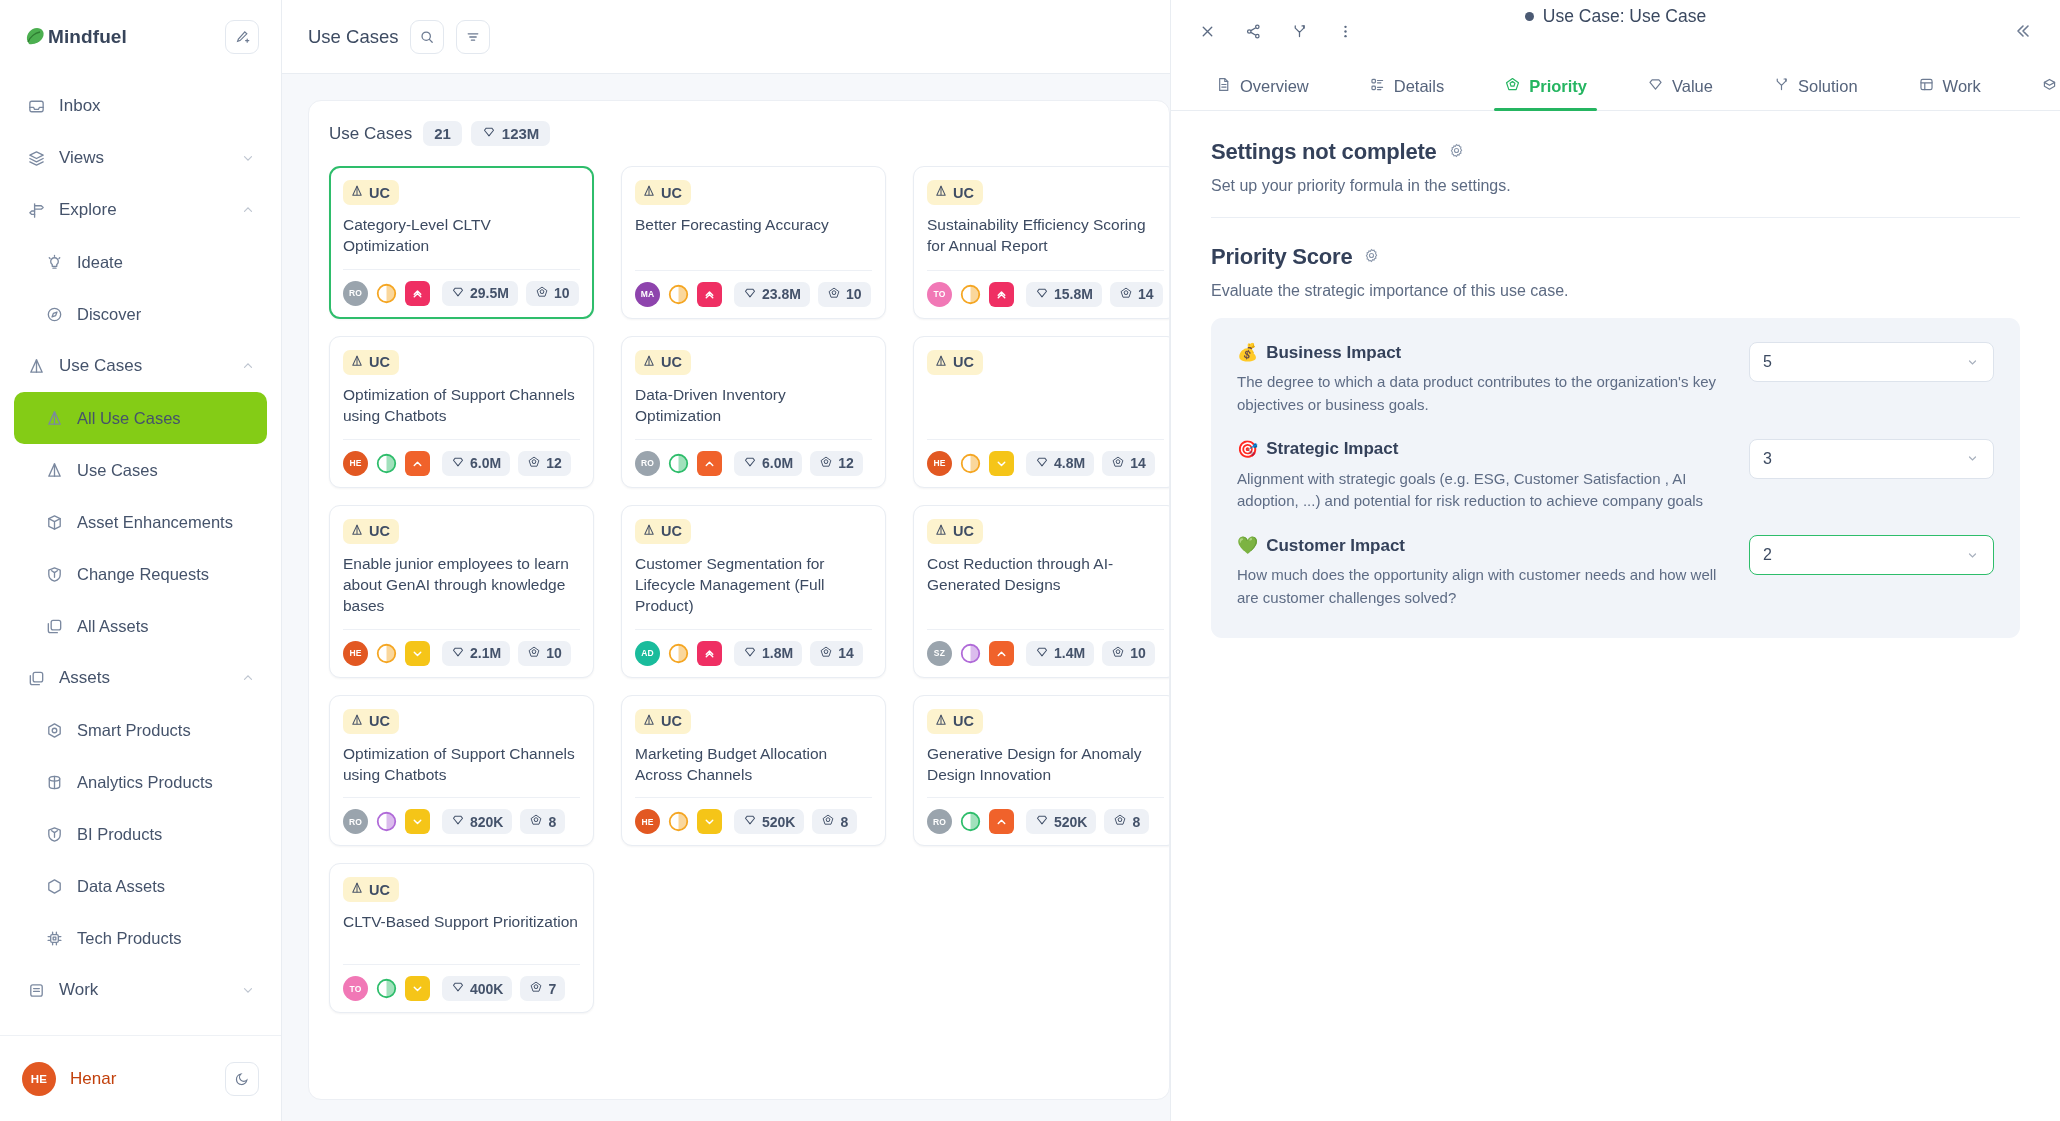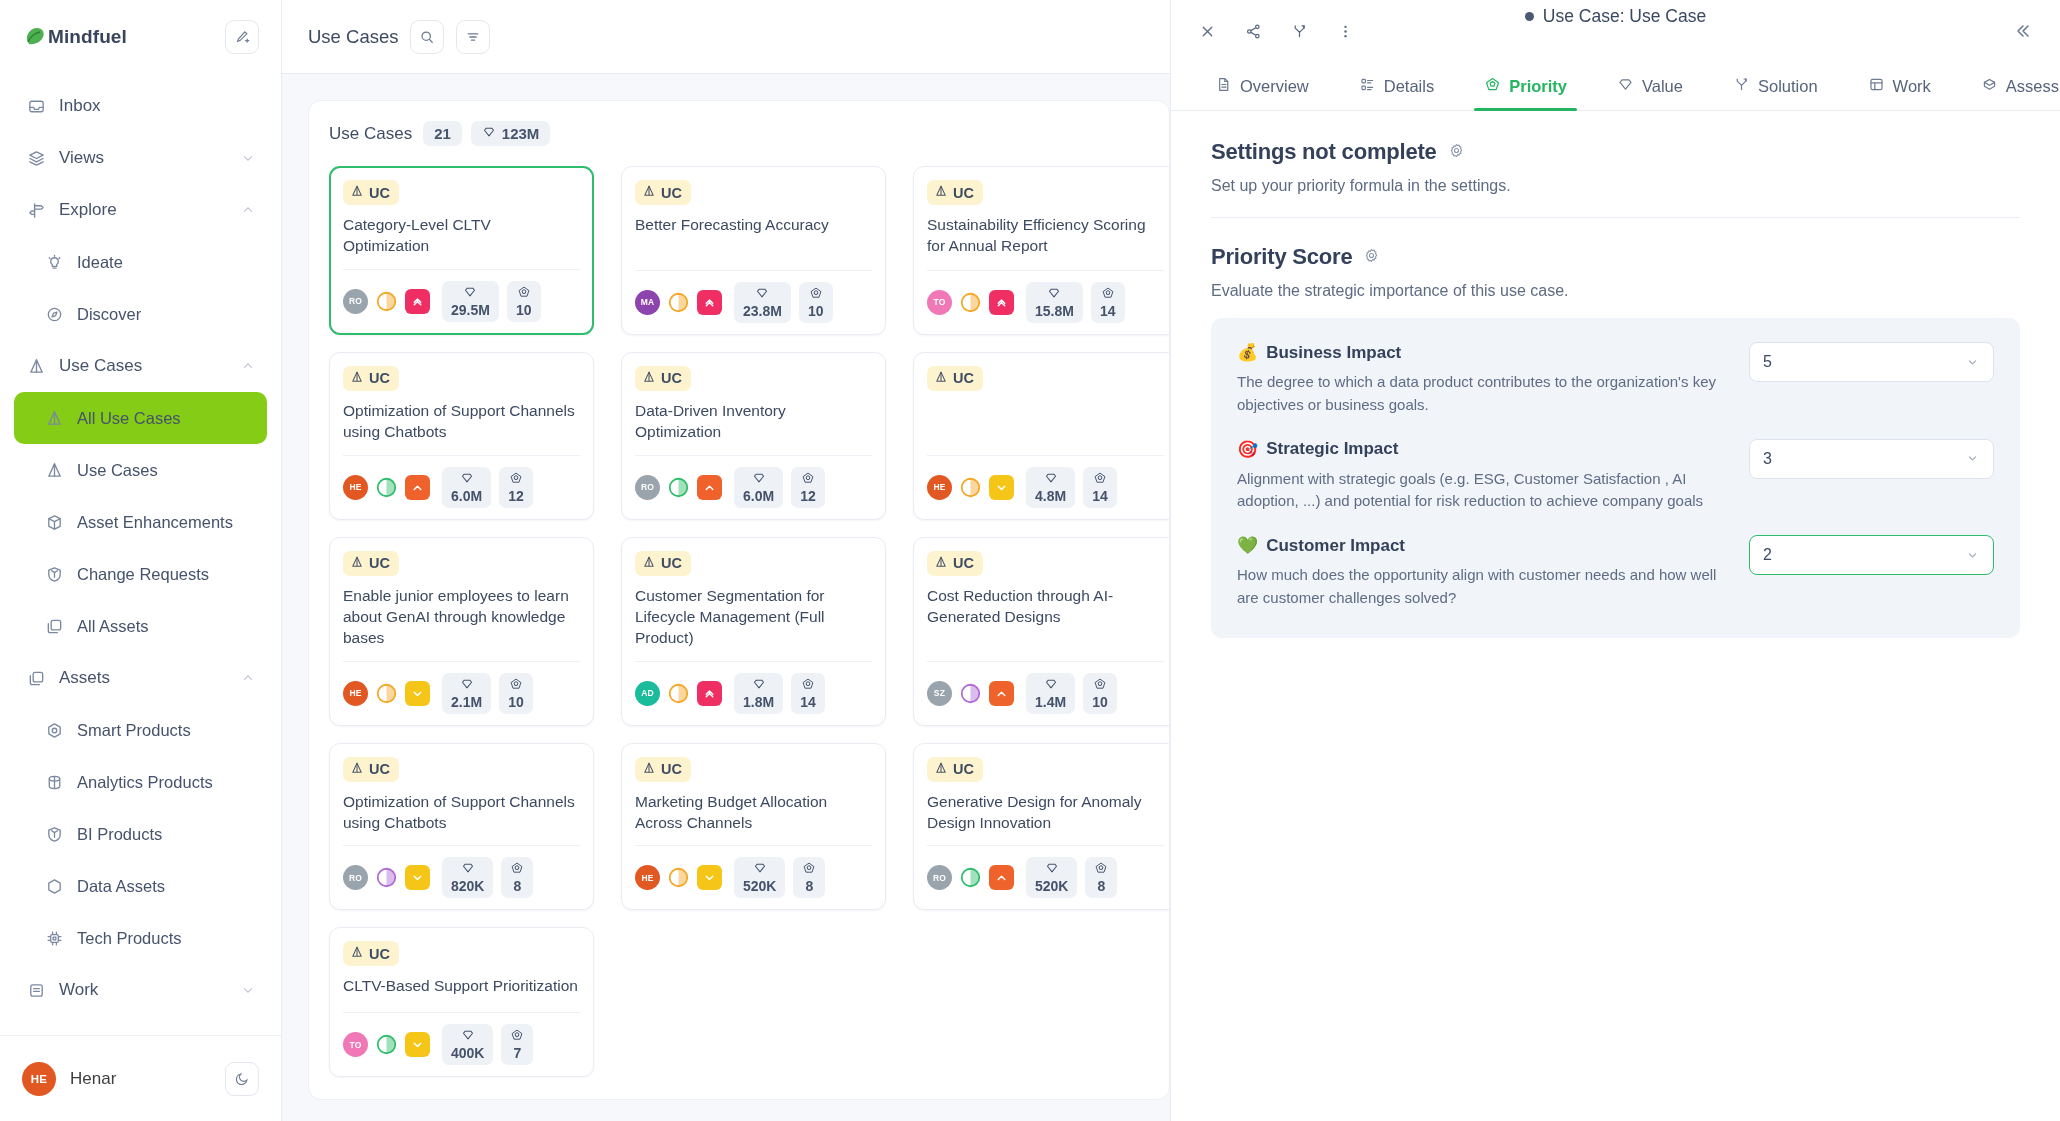--- a/index.html
+++ b/index.html
@@ -46,21 +46,21 @@
   .sb-bottom {
     border-top: 1px solid #eef1f5;
     height: 86px; display: flex; align-items: center;
     padding: 0 22px; gap: 14px;
   }
   .avatar-lg {
     width: 34px; height: 34px; border-radius: 50%;
     background: #e25822; color: #fff; font-size: 11.5px; font-weight: 700;
     display: flex; align-items: center; justify-content: center; letter-spacing: .3px;
   }
-  .user-name { font-size: 17px; color: #404040; }
+  .user-name { font-size: 17px; color: #c2410c; }
   .theme-btn {
     margin-left: auto; width: 34px; height: 34px;
     border: 1px solid #e3e8ef; border-radius: 9px;
     display: flex; align-items: center; justify-content: center; cursor: pointer;
   }
 
   
   .main { flex: 1 1 auto; display: flex; flex-direction: column; min-width: 0; background: #f6f8fb; }
   .main-head {
     height: 74px; background: #fff; border-bottom: 1px solid #e9edf2;
@@ -114,21 +114,21 @@
     align-items: center; justify-content: center; letter-spacing: .2px;
   }
   .dot-ico { width: 25px; height: 25px; flex: 0 0 25px; }
   .arrow-chip {
     width: 25px; height: 25px; border-radius: 6px;
     display: flex; align-items: center; justify-content: center; flex: 0 0 25px;
   }
   .metric {
     margin-left: 2px; background: #eef1f6; border-radius: 7px;
     padding: 4px 9px; font-size: 14px; font-weight: 600; color: #44526a;
-    display: flex; align-items: center; white-space: nowrap; flex-direction: column;
+    display: flex; align-items: center; gap: 5px; white-space: nowrap;
   }
   .metric.first { margin-left: 6px; }
 
   
   .rpanel {
     width: 890px; flex: 0 0 890px; height: 1121px; background: #fff;
     border-left: 1px solid #e9edf2; display: flex; flex-direction: column;
     position: relative;
   }
   .rp-top {
@@ -138,21 +138,21 @@
   .rp-ico { width: 20px; height: 20px; cursor: pointer; display: flex; align-items: center; justify-content: center; }
   .rp-center {
     position: absolute; left: 0; right: 0; top: 6px;
     display: flex; align-items: center; justify-content: center; gap: 9px;
     pointer-events: none;
   }
   .rp-dot { width: 9px; height: 9px; border-radius: 50%; background: #4b5a73; }
   .rp-title { font-size: 17.5px; color: #3b4960; font-weight: 500; }
   .rp-collapse { margin-left: auto; width: 22px; height: 22px; cursor: pointer; }
   .rp-tabs {
-    display: flex; align-items: flex-end; gap: 6px; padding: 0 22px;
+    display: flex; align-items: flex-end; gap: 16px; padding: 0 22px;
     border-bottom: 1px solid #e9edf2; flex: 0 0 48px;
   }
   .tab {
     display: flex; align-items: center; gap: 8px;
     padding: 0 22px 13px 22px; font-size: 16.5px; color: #56647c; cursor: pointer;
     position: relative;
   }
   .tab.active { color: #25b561; font-weight: 600; }
   .tab.active::after {
     content: ''; position: absolute; left: 12px; right: 12px; bottom: -1px;

